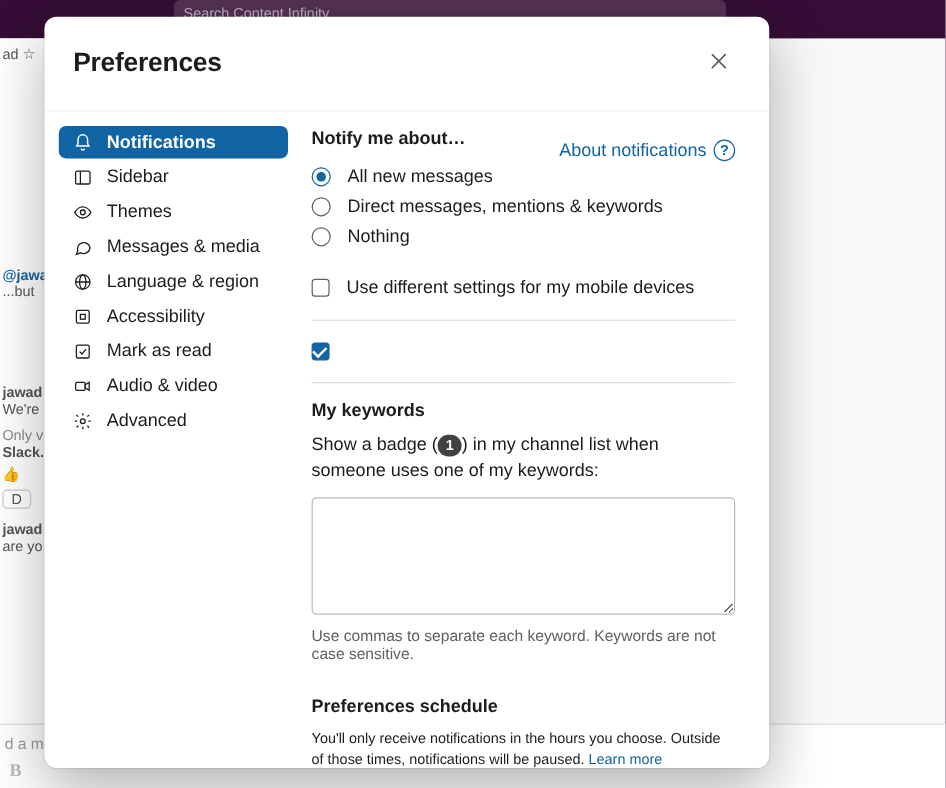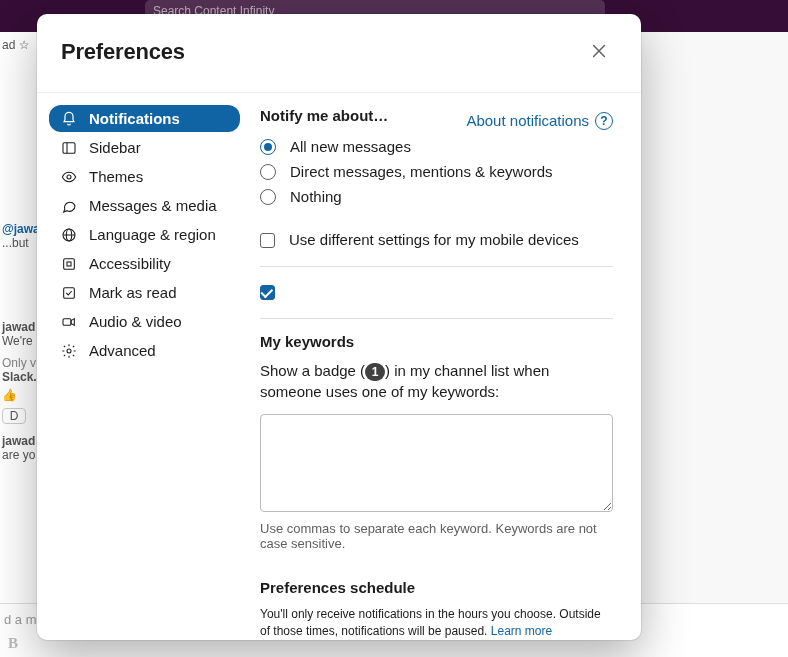--- a/index.html
+++ b/index.html
@@ -106,21 +106,20 @@
       border-radius: 6px;
       cursor:pointer;
       margin-bottom: 2px;
       color:#1d1c1d;
       font-size: 15px;
     }
     .nav-item.active {
       background: #1164A3;
       color:#fff;
       font-weight:700;
-      border-radius:12px;
     }
     .nav-icon {
       width:16px; height:16px; flex:0 0 auto;
       display:inline-flex; align-items:center; justify-content:center;
     }
     .nav-icon svg { width:16px; height:16px; }
 
     
     .content-wrap{
       flex:1 1 auto;
@@ -131,41 +130,41 @@
       position:absolute; inset:0;
       overflow-y: scroll;
       padding: 14px 28px 30px 8px;
     }
     
     .content::-webkit-scrollbar{ width:14px;}
     .content::-webkit-scrollbar-thumb{ background:#c7c7c7; border-radius:7px; border:3px solid #fff;}
     .content::-webkit-scrollbar-track{ background:#fff;}
 
     .section-row{
-      display:flex; align-items:center; justify-content:space-between;
+      display:flex; align-items:flex-end; justify-content:space-between;
     }
     .section-title{
       font-weight:800;
       font-size:15px;
       margin-bottom:10px;
     }
     .about-link{
       color:#1264a3;
       font-weight:400;
       font-size:15px;
       display:inline-flex; align-items:center; gap:6px;
       cursor:pointer;
     }
     .q-circle{
       display:inline-flex; width:18px;height:18px;border:1.6px solid #1264a3;border-radius:50%;
       align-items:center;justify-content:center;font-size:12px;font-weight:700;color:#1264a3;
     }
 
     .radio-row, .check-row{
-      display:flex; align-items:flex-end; gap:14px;
+      display:flex; align-items:center; gap:14px;
       padding: 4px 0;
       cursor:pointer;
     }
     .radio{
       width:16px;height:16px;border:1.6px solid #616061;border-radius:50%;
       display:inline-flex;align-items:center;justify-content:center;flex:0 0 auto;
     }
     .radio.checked{ border-color:#1264a3;}
     .radio.checked::after{ content:""; width:8px;height:8px;background:#1264a3;border-radius:50%;}
     .check{

